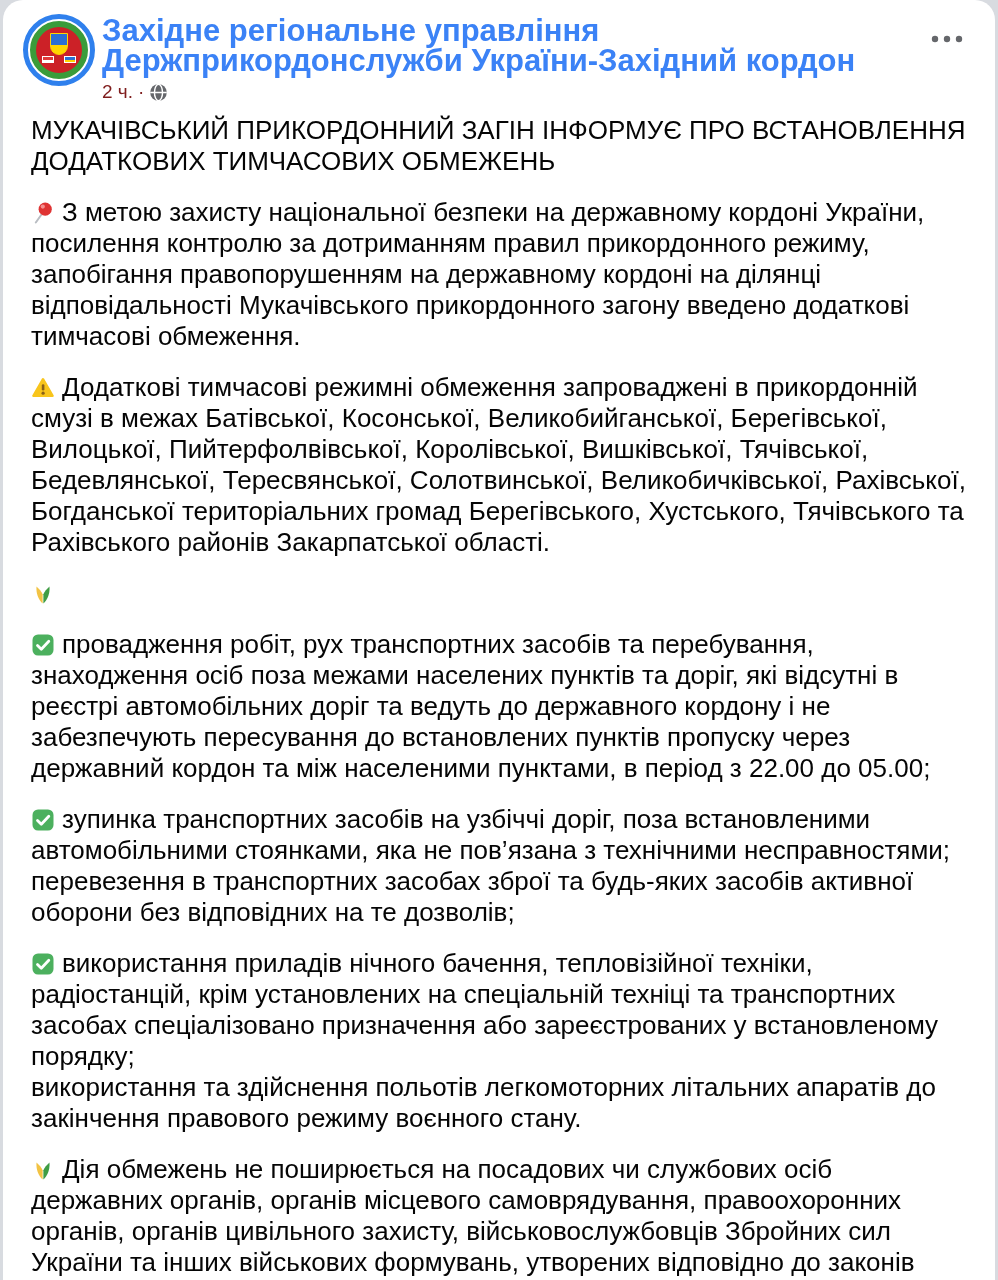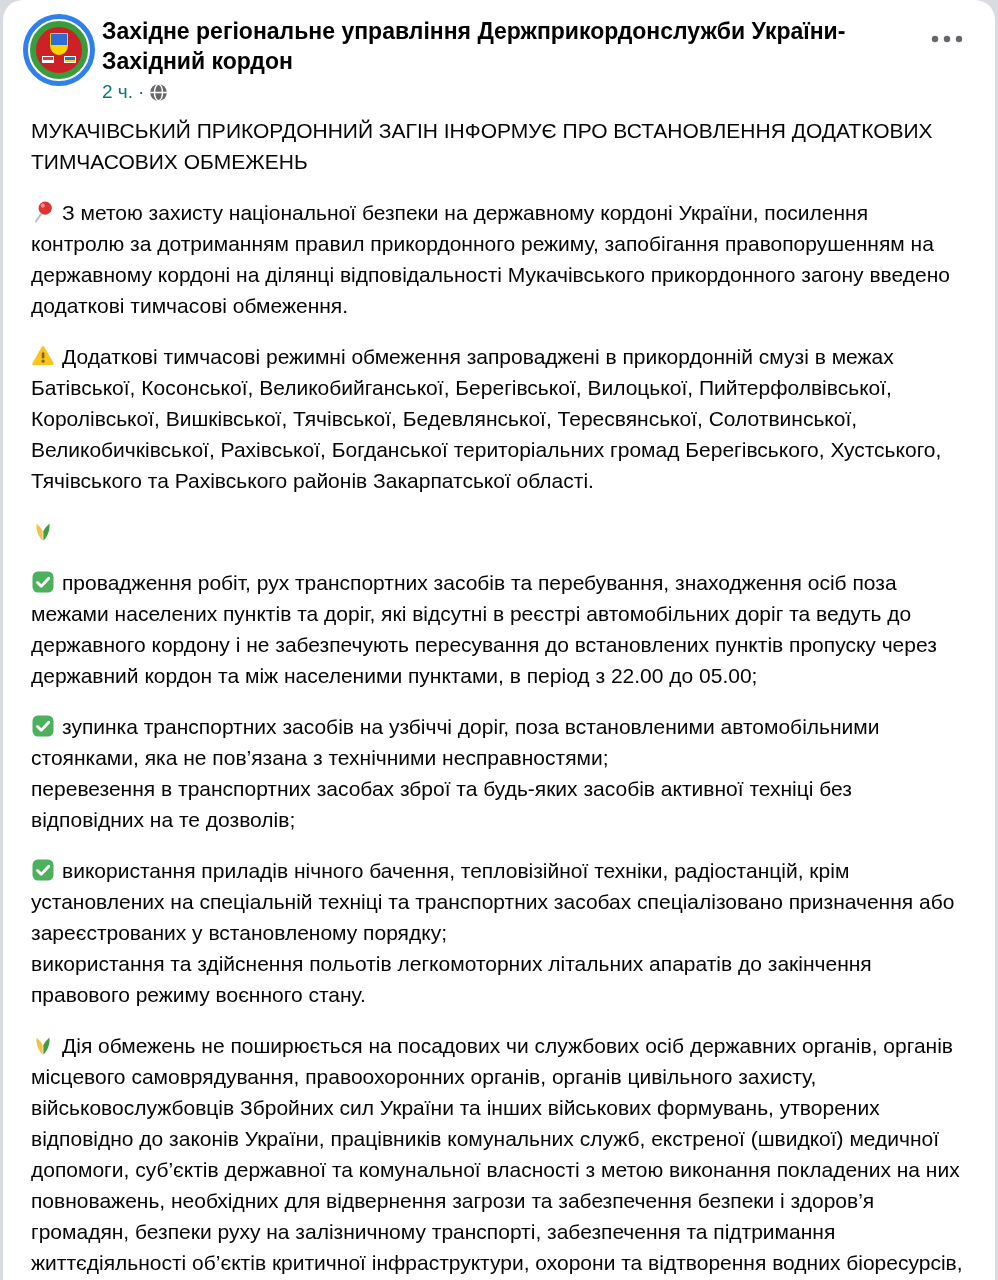--- a/index.html
+++ b/index.html
@@ -70,53 +70,53 @@
     width: 12px;
     height: 7px;
     background: linear-gradient(to bottom, #2b6fd4 50%, #ffd500 50%);
     border: 0.5px solid #fff;
   }
   .header-text {
     margin-left: 7px;
     padding-top: 2px;
   }
   .author-name {
-    font-size: 23px;
+    font-size: 31px;
     font-weight: bold;
-    color: #000000;
+    color: #3b82f6;
     line-height: 30px;
     max-width: 818px;
     cursor: pointer;
   }
   .meta-row {
     display: flex;
     align-items: center;
     margin-top: 5px;
-    color: #0f766e;
+    color: #7f1d1d;
     font-size: 19px;
   }
   .meta-row .sep { margin: 0 5px; }
   .globe-wrap { display: inline-flex; align-items: center; }
   .menu-button {
     position: absolute;
     right: 28px;
     top: 26px;
     background: none;
     border: none;
     cursor: pointer;
     padding: 6px 2px;
     display: flex;
     align-items: center;
   }
   
   .post-body {
     padding: 10px 28px 30px 28px;
   }
   .para {
-    font-size: 21px;
+    font-size: 26px;
     line-height: 31px;
     color: #050505;
     margin-top: 20px;
     white-space: pre-line;
   }
   .para:first-child { margin-top: 2px; }
   .icon-slot {
     display: inline-block;
     width: 24px;
     height: 24px;
@@ -188,21 +188,21 @@
 
   <div class="para"><span class="icon-slot"><svg viewBox="0 0 24 24">
             <rect x="1.5" y="1.5" width="21" height="21" rx="5.5" fill="#4cb05e"></rect>
             <path d="M6.5 12.5 L10.3 16.3 L17.8 8.2" stroke="#ffffff" stroke-width="2.8" fill="none" stroke-linecap="round" stroke-linejoin="round"></path>
           </svg></span><span class="para-text">провадження робіт, рух транспортних засобів та перебування, знаходження осіб поза межами населених пунктів та доріг, які відсутні в реєстрі автомобільних доріг та ведуть до державного кордону і не забезпечують пересування до встановлених пунктів пропуску через державний кордон та між населеними пунктами, в період з 22.00 до 05.00;</span></div>
 
   <div class="para"><span class="icon-slot"><svg viewBox="0 0 24 24">
             <rect x="1.5" y="1.5" width="21" height="21" rx="5.5" fill="#4cb05e"></rect>
             <path d="M6.5 12.5 L10.3 16.3 L17.8 8.2" stroke="#ffffff" stroke-width="2.8" fill="none" stroke-linecap="round" stroke-linejoin="round"></path>
           </svg></span><span class="para-text">зупинка транспортних засобів на узбіччі доріг, поза встановленими автомобільними стоянками, яка не пов’язана з технічними несправностями;
-перевезення в транспортних засобах зброї та будь-яких засобів активної техніці без відповідних на те дозволів;</span></div>
+перевезення в транспортних засобах зброї та будь-яких засобів активної оборони без відповідних на те дозволів;</span></div>
 
   <div class="para"><span class="icon-slot"><svg viewBox="0 0 24 24">
             <rect x="1.5" y="1.5" width="21" height="21" rx="5.5" fill="#4cb05e"></rect>
             <path d="M6.5 12.5 L10.3 16.3 L17.8 8.2" stroke="#ffffff" stroke-width="2.8" fill="none" stroke-linecap="round" stroke-linejoin="round"></path>
           </svg></span><span class="para-text">використання приладів нічного бачення, тепловізійної техніки, радіостанцій, крім установлених на спеціальній техніці та транспортних засобах спеціалізовано призначення або зареєстрованих у встановленому порядку;
 використання та здійснення польотів легкомоторних літальних апаратів до закінчення правового режиму воєнного стану.</span></div>
 
   <div class="para"><span class="icon-slot"><svg viewBox="0 0 24 24">
             <path d="M11.6 21.5 C7.4 17.2 5 12 5.5 4.4 C8.4 7 10.4 9.5 11.6 12.2 Z" fill="#f2c344"></path>
             <path d="M12.4 21.5 C16.6 17.2 19 12 18.5 4.4 C15.6 7 13.6 9.5 12.4 12.2 Z" fill="#3f9d44"></path>

